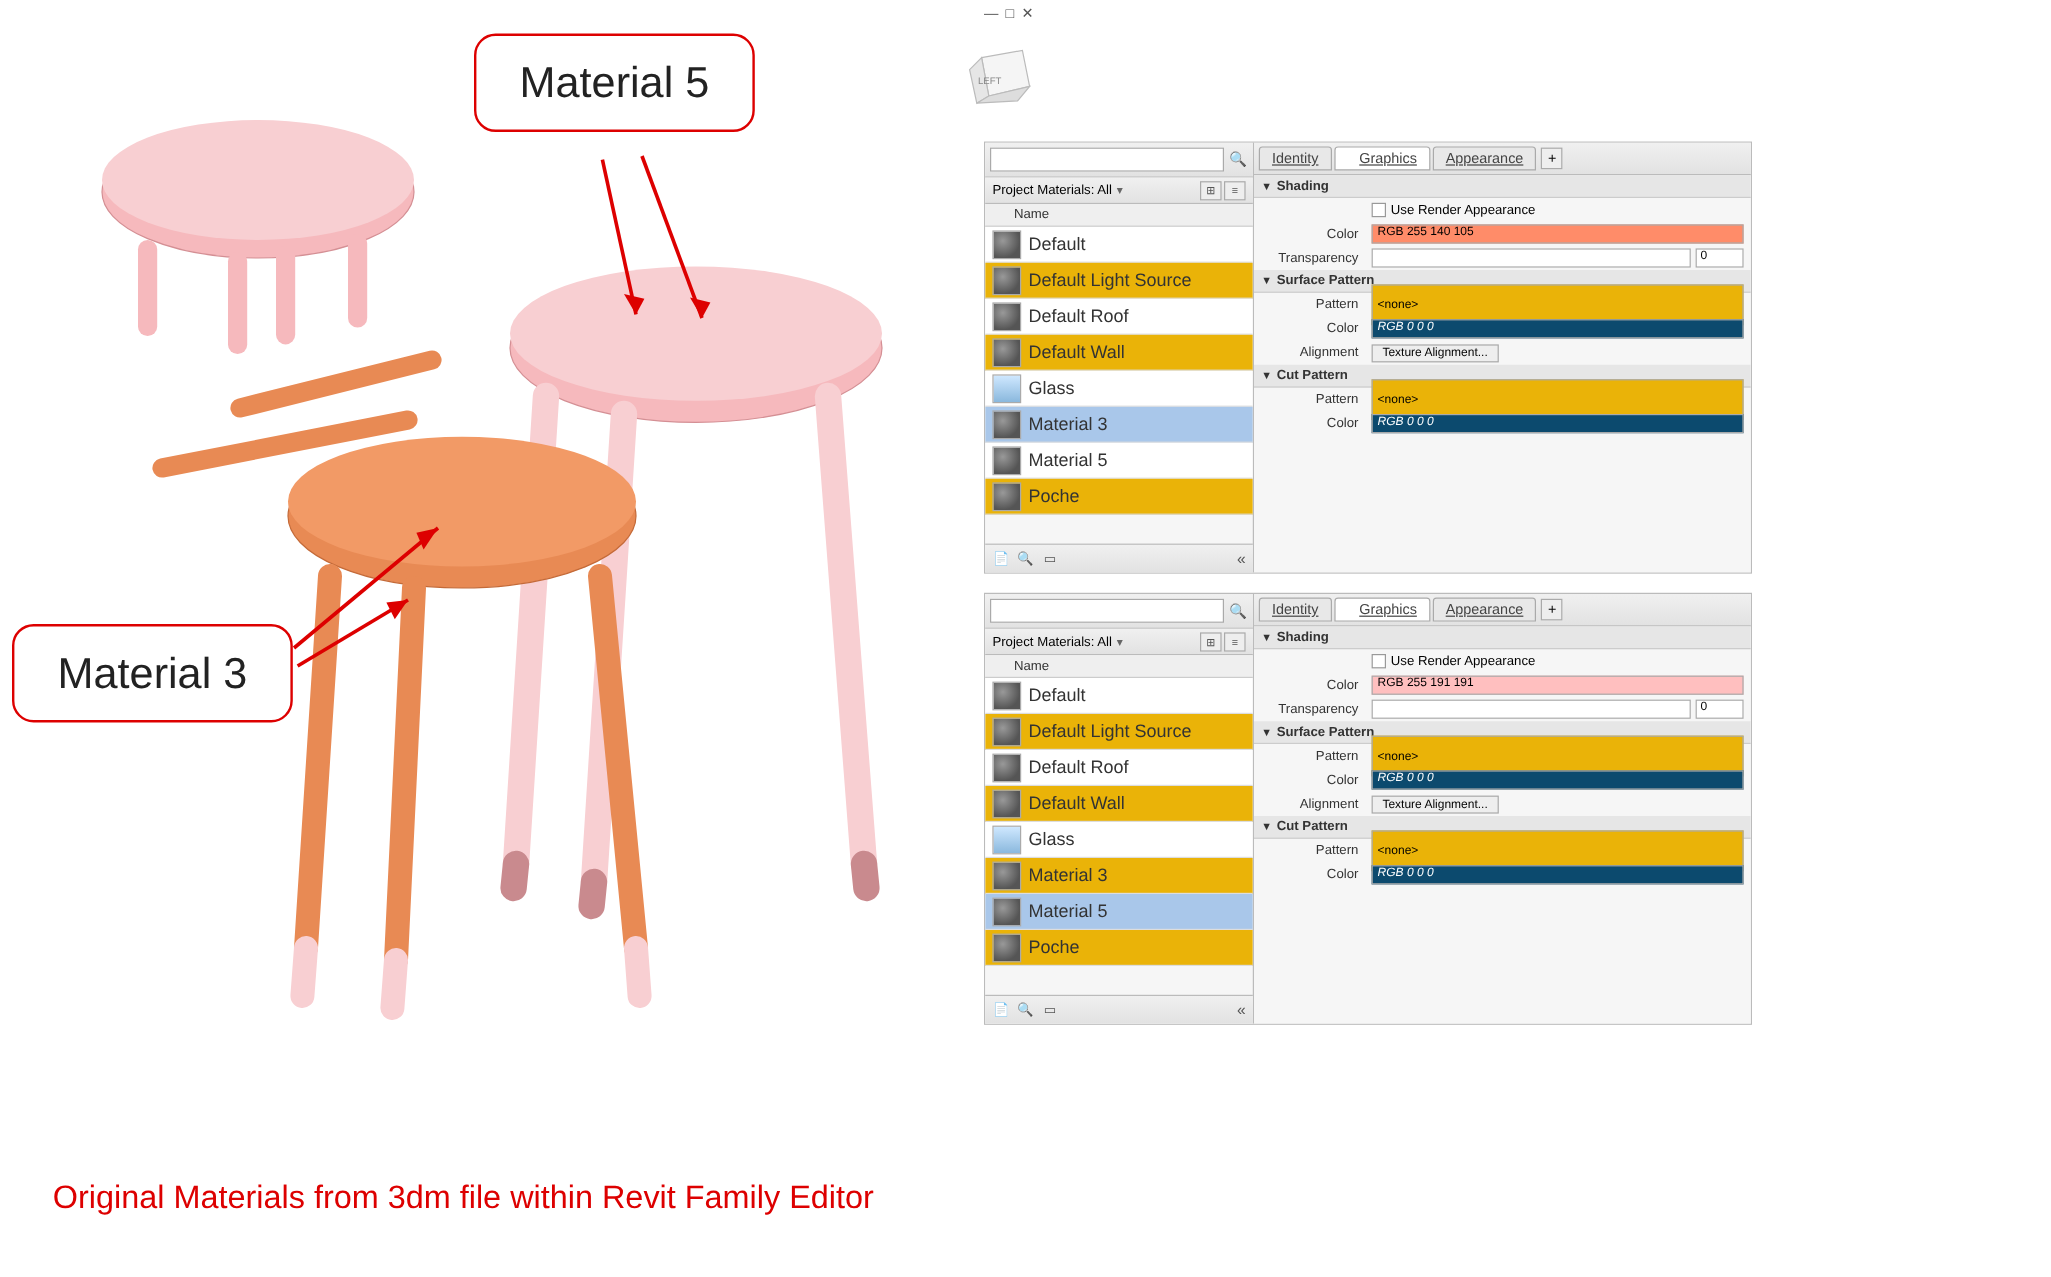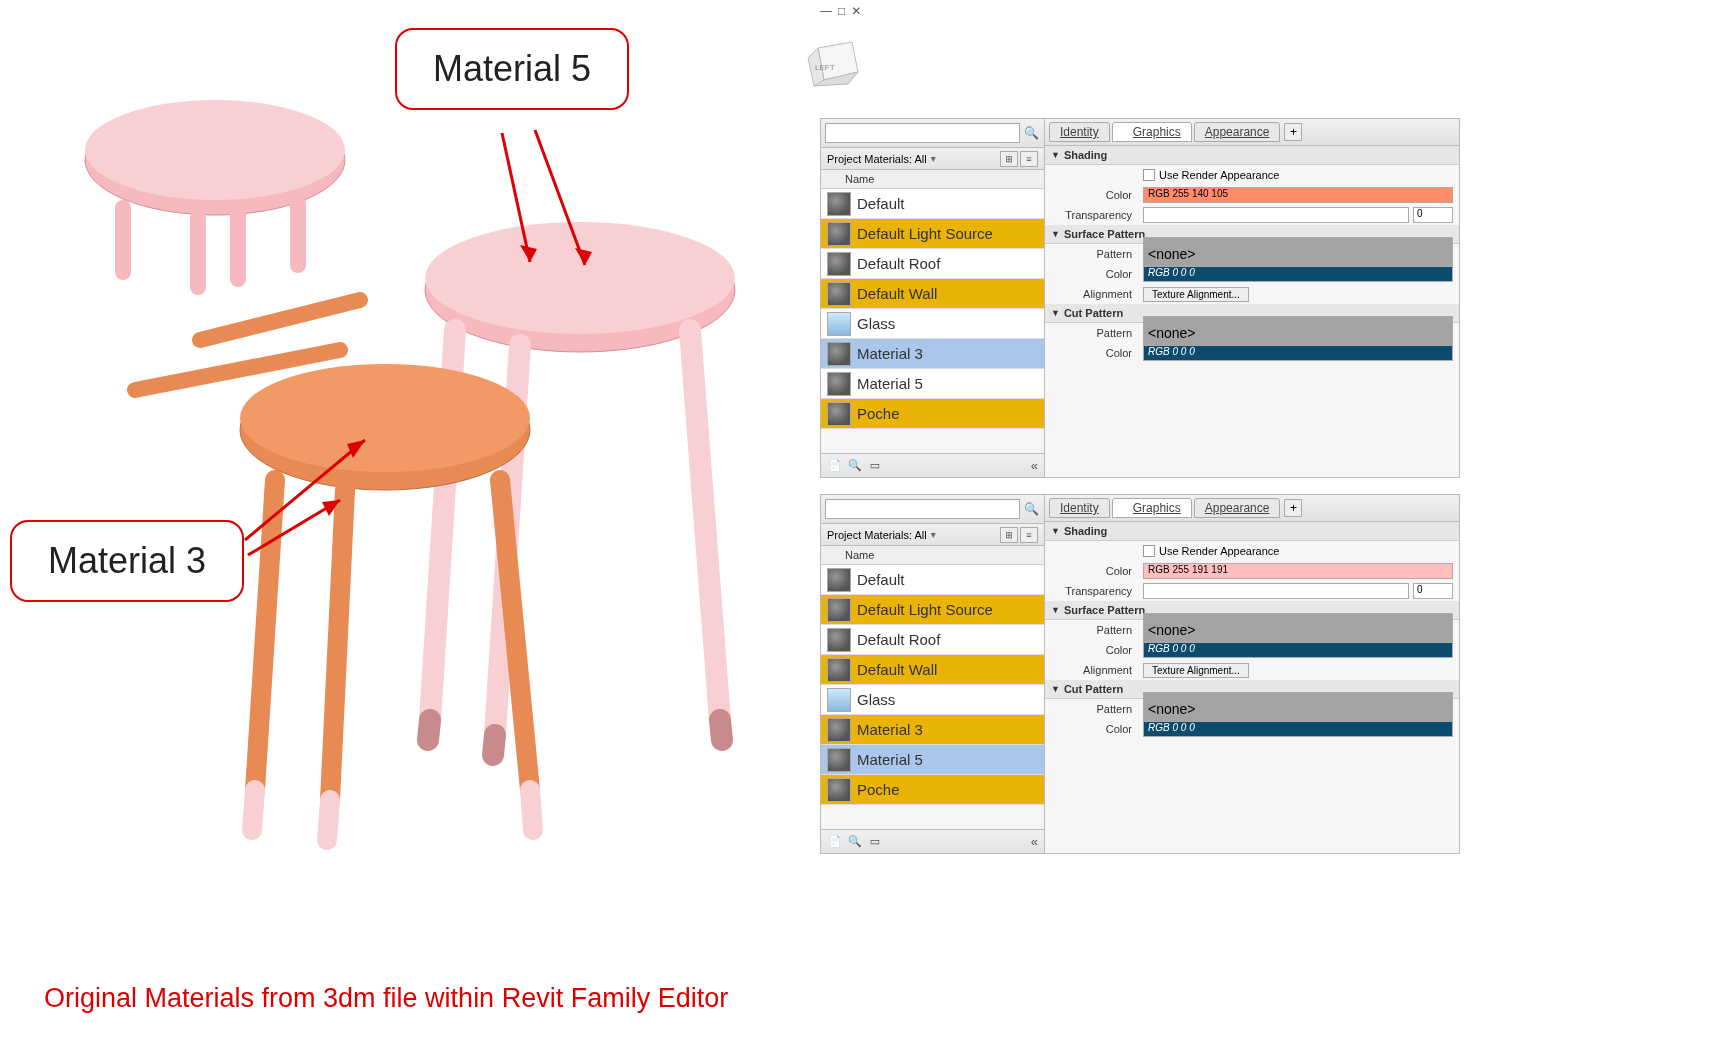--- a/index.html
+++ b/index.html
@@ -54,21 +54,21 @@
 .prow { display: flex; align-items: center; height: 20px; padding: 0 6px; }
 .prow .lbl { width: 92px; text-align: right; padding-right: 11px; color: #333; }
 .prow .val { flex: 1; display: flex; align-items: center; }
 .color-swatch { flex: 1; height: 16px; border: 1px solid #aaa; display: flex; align-items: flex-start; padding: 0 4px; font-size: 10px; }
 .color-swatch.black { background: #0c4a6e; color: #fff; font-style: italic; }
 .slider { flex: 1; height: 16px; background: #fff; border: 1px solid #aaa; position: relative; }
 .slider .fill { position: absolute; left: 0; top: 0; bottom: 0; width: 0%; background: #ccc; }
 .numbox { width: 40px; height: 16px; border: 1px solid #aaa; margin-left: 4px; background: #fff; padding: 0 3px; font-size: 10px; }
 .chk { width: 12px; height: 12px; border: 1px solid #999; margin-right: 4px; background: #fff; }
 .btn { border: 1px solid #aaa; background: #eee; padding: 1px 8px; font-size: 10px; }
-.none-val { flex: 1; height: 16px; border: 1px solid #aaa; background: #a3a3a3; padding: 16px 4px; font-size: 14px; display: flex; align-items: center; }
+.none-val { flex: 1; height: 16px; border: 1px solid #aaa; background: #eab308; padding: 16px 4px; font-size: 10px; display: flex; align-items: center; }
 
 </style>
 </head>
 <body>
 
 <div class="viewport">
 <svg viewBox="0 0 810 1064" xmlns="http://www.w3.org/2000/svg">
 
   <ellipse cx="215" cy="160" rx="130" ry="55" fill="#f6b9bd" stroke="#d48f94"></ellipse>
   <ellipse cx="215" cy="150" rx="130" ry="50" fill="#f8cfd2"></ellipse>

